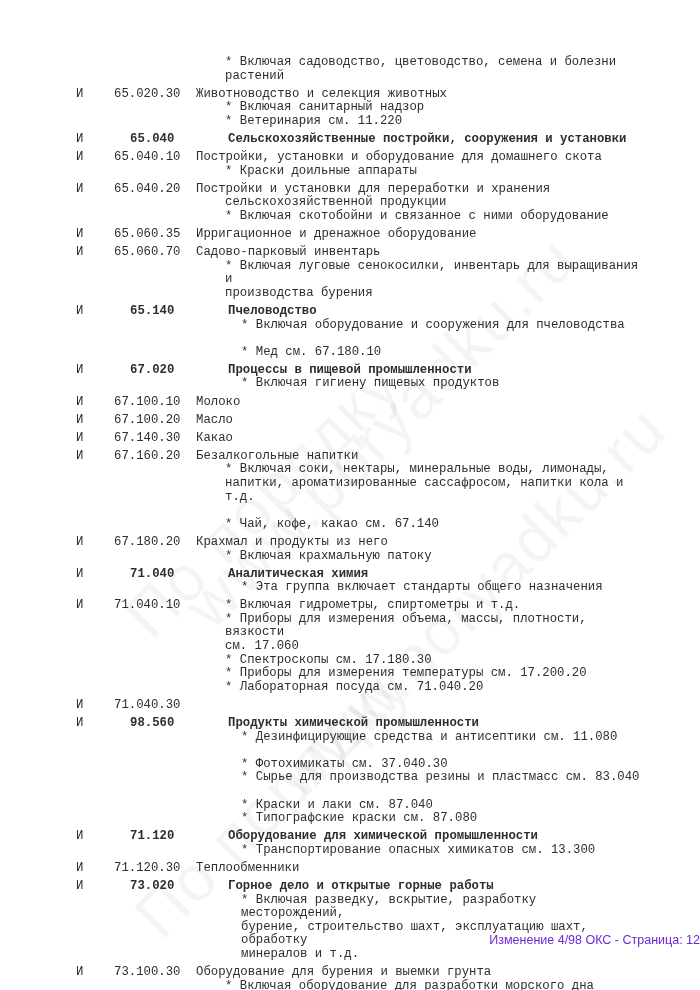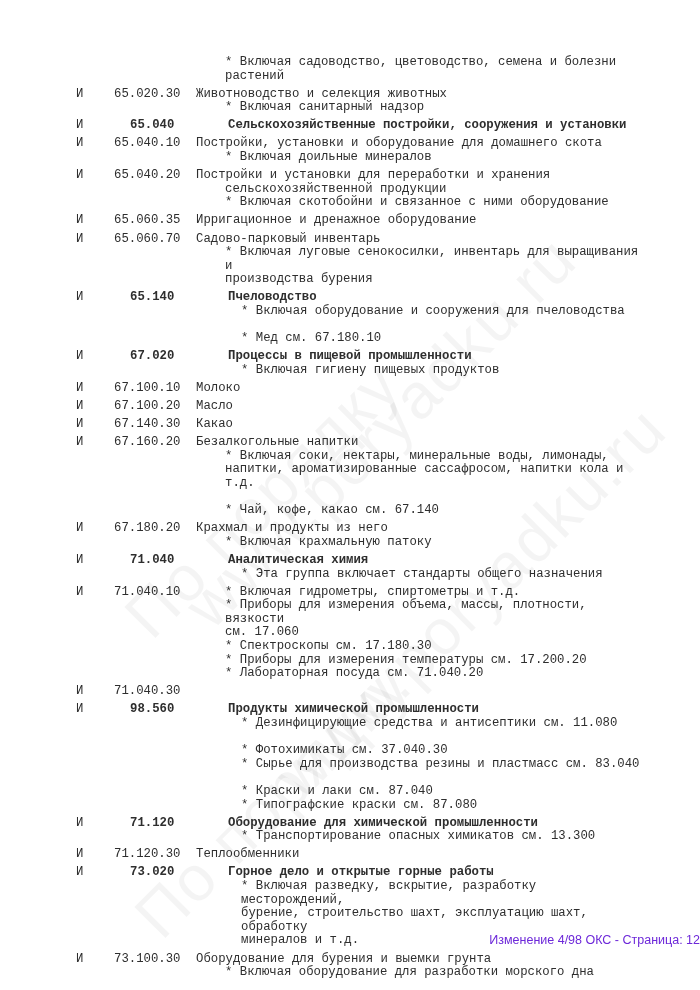--- a/index.html
+++ b/index.html
@@ -91,35 +91,36 @@
         <div class="note">* Включая садоводство, цветоводство, семена и болезни</div>
         <div class="note">растений</div>
       </div>
     </div>
     <div class="entry">
       <div class="col-mark">И</div>
       <div class="col-code">65.020.30</div>
       <div class="col-desc">
         <div class="title">Животноводство и селекция животных</div>
         <div class="note">* Включая санитарный надзор</div>
+        <div class="note">* Ветеринария см. 11.220</div>
       </div>
     </div>
     <div class="entry bold">
       <div class="col-mark">И</div>
       <div class="col-code">65.040</div>
       <div class="col-desc">
         <div class="title">Сельскохозяйственные постройки, сооружения и установки</div>
       </div>
     </div>
     <div class="entry">
       <div class="col-mark">И</div>
       <div class="col-code">65.040.10</div>
       <div class="col-desc">
         <div class="title">Постройки, установки и оборудование для домашнего скота</div>
-        <div class="note">* Включая доильные минералов</div>
+        <div class="note">* Краски доильные аппараты</div>
       </div>
     </div>
     <div class="entry">
       <div class="col-mark">И</div>
       <div class="col-code">65.040.20</div>
       <div class="col-desc">
         <div class="title">Постройки и установки для переработки и хранения</div>
         <div class="note">сельскохозяйственной продукции</div>
         <div class="note">* Включая скотобойни и связанное с ними оборудование</div>
       </div>

